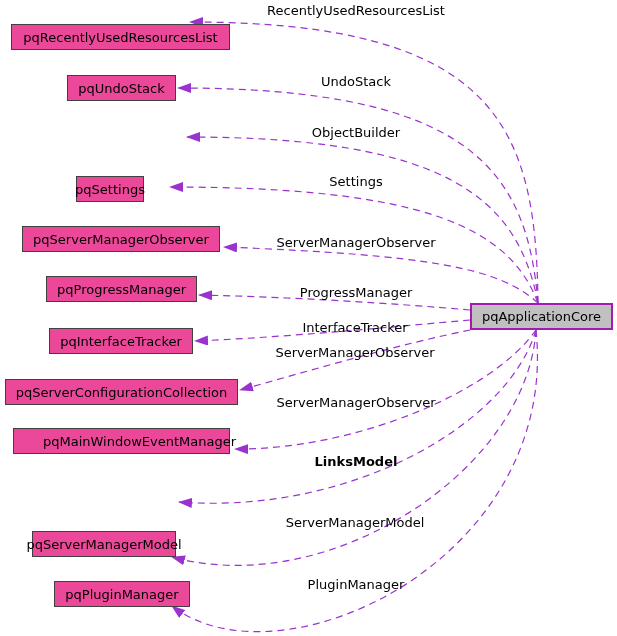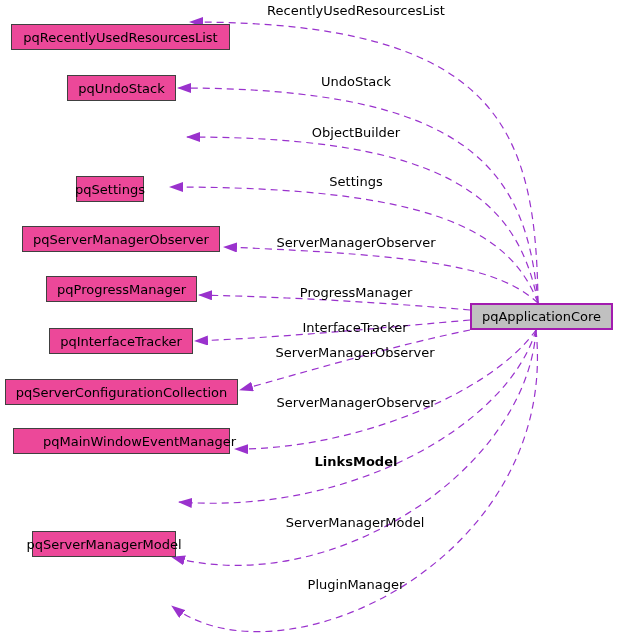--- a/index.html
+++ b/index.html
@@ -76,20 +76,21 @@
 
   <div class="node" style="left:11px; top:24px; width:219px; height:26px;">pqRecentlyUsedResourcesList</div>
   <div class="node" style="left:67px; top:75px; width:109px; height:26px;">pqUndoStack</div>
   <div class="node" style="left:76px; top:176px; width:68px; height:26px;">pqSettings</div>
   <div class="node" style="left:22px; top:226px; width:198px; height:26px;">pqServerManagerObserver</div>
   <div class="node" style="left:46px; top:276px; width:151px; height:26px;">pqProgressManager</div>
   <div class="node" style="left:5px; top:379px; width:233px; height:26px;">pqServerConfigurationCollection</div>
   <div class="node" style="left:49px; top:328px; width:144px; height:26px;">pqInterfaceTracker</div>
   <div class="node" style="left:13px; top:428px; width:217px; height:26px;padding-left:36px;">pqMainWindowEventManager</div>
   <div class="node" style="left:32px; top:531px; width:144px; height:26px;">pqServerManagerModel</div>
+  <div class="node" style="left:54px; top:581px; width:136px; height:26px;">pqPluginManager</div>
 
   <div class="node main" style="left:470px; top:303px; width:143px; height:27px;">pqApplicationCore</div>
 
   <div class="edge-label" style="left:356px; top:3px;">RecentlyUsedResourcesList</div>
   <div class="edge-label" style="left:356px; top:74px;">UndoStack</div>
   <div class="edge-label" style="left:356px; top:125px;">ObjectBuilder</div>
   <div class="edge-label" style="left:356px; top:174px;">Settings</div>
   <div class="edge-label" style="left:356px; top:235px;">ServerManagerObserver</div>
   <div class="edge-label" style="left:356px; top:285px;">ProgressManager</div>
   <div class="edge-label" style="left:355px; top:320px;">InterfaceTracker</div>

